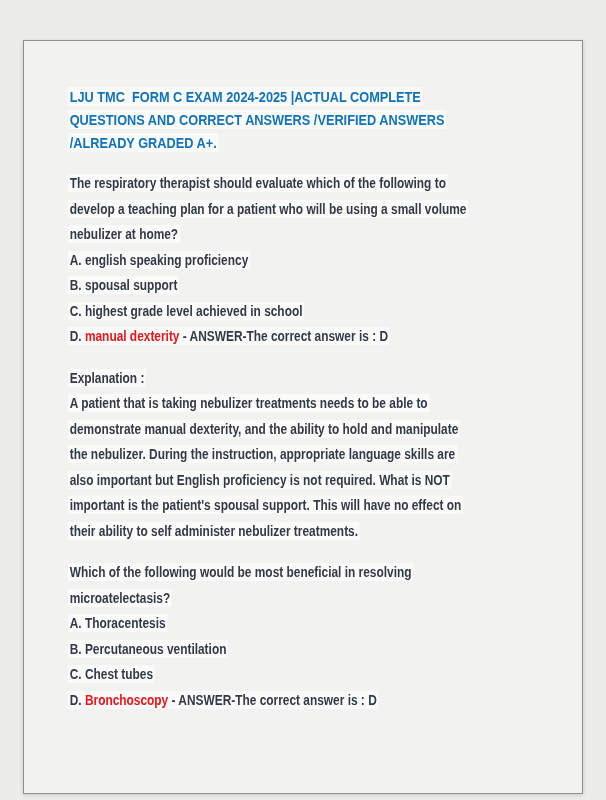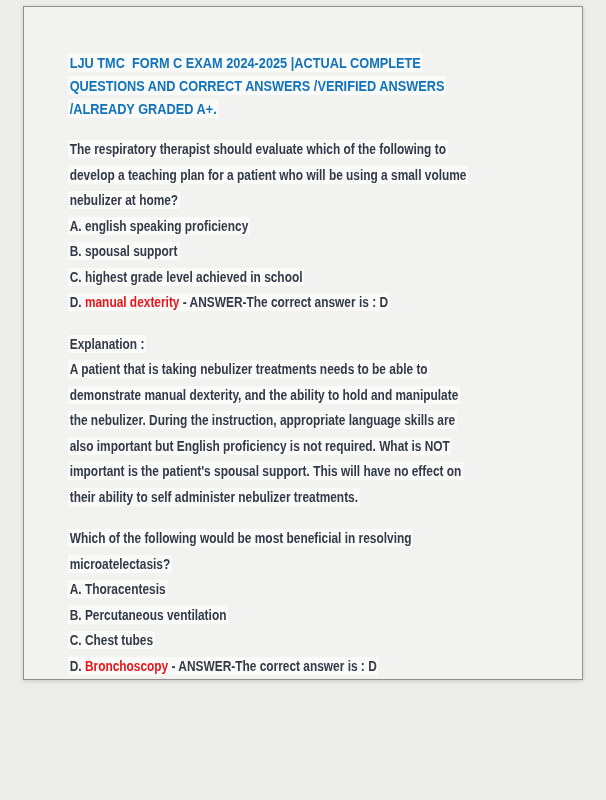--- a/index.html
+++ b/index.html
@@ -10,23 +10,23 @@
     width: 606px;
     height: 800px;
     background: #ececeb;
     font-family: "Liberation Sans", sans-serif;
     position: relative;
     overflow: hidden;
   }
   .page {
     position: absolute;
     left: 23px;
-    top: 6px;
+    top: 40px;
     width: 560px;
-    height: 674px;
+    height: 754px;
     box-sizing: border-box;
     background: #f2f2f1;
     border: 1px solid #8f8f8f;
     box-shadow: 0 1px 4px rgba(0,0,0,0.15);
     padding: 44px 38px 0 44px;
     overflow: hidden;
   }
   
   .content {
     width: 562px;

